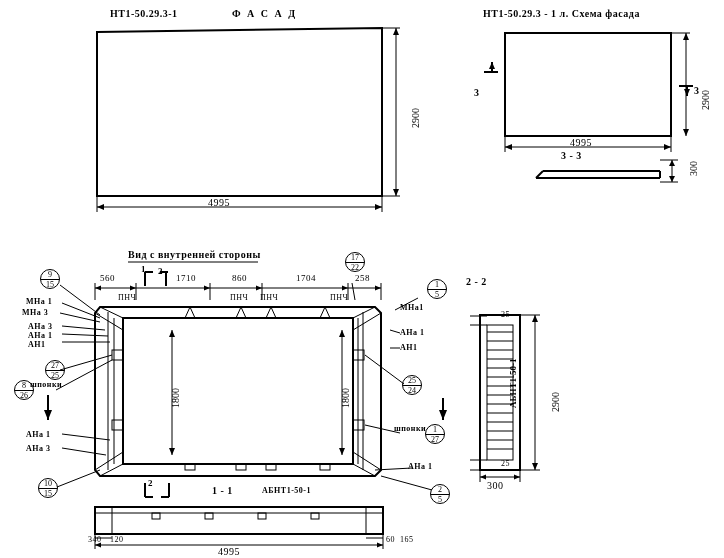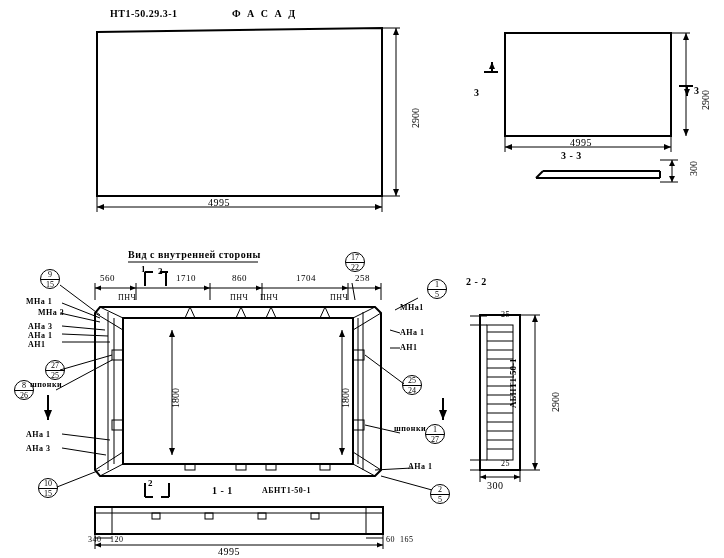--- a/index.html
+++ b/index.html
@@ -206,20 +206,21 @@
     <line x1="95" y1="534" x2="95" y2="549" stroke="#000" stroke-width="1"></line>
     <line x1="383" y1="534" x2="383" y2="549" stroke="#000" stroke-width="1"></line>
 
     <line x1="95" y1="538" x2="112" y2="538" stroke="#000" stroke-width="1"></line>
     <line x1="366" y1="538" x2="383" y2="538" stroke="#000" stroke-width="1"></line>
   </svg>
 
   <div class="lbl" style="left:208px;top:197px;">4995</div>
   <div class="vert" style="left:410px;top:128px;">2900</div>
 
+  <div class="lbl b" style="left:483px;top:8px;">НТ1-50.29.3 - 1 л. Схема фасада</div>
   <div class="lbl" style="left:570px;top:137px;">4995</div>
   <div class="vert" style="left:700px;top:110px;">2900</div>
   <div class="lbl b" style="left:474px;top:87px;">3</div>
   <div class="lbl b" style="left:694px;top:85px;">3</div>
 
   <div class="lbl b" style="left:561px;top:150px;">3 - 3</div>
   <div class="vert" style="left:688px;top:176px;">300</div>
 
   <div class="lbl b" style="left:128px;top:249px;">Вид с внутренней стороны</div>
 
@@ -235,21 +236,21 @@
   <div class="lbl tiny" style="left:330px;top:293px;">ПНЧ</div>
 
   <div class="lbl num b" style="left:141px;top:264px;">1</div>
   <div class="lbl num b" style="left:158px;top:266px;">2</div>
   <div class="lbl num b" style="left:148px;top:478px;">2</div>
 
   <div class="vert" style="left:170px;top:408px;">1800</div>
   <div class="vert" style="left:340px;top:408px;">1800</div>
 
   <div class="lbl b tiny" style="left:26px;top:297px;">МНа 1</div>
-  <div class="lbl b tiny" style="left:38px;top:308px;">МНа 3</div>
+  <div class="lbl b tiny" style="left:22px;top:308px;">МНа 3</div>
   <div class="lbl b tiny" style="left:28px;top:322px;">АНа 3</div>
   <div class="lbl b tiny" style="left:28px;top:331px;">АНа 1</div>
   <div class="lbl b tiny" style="left:28px;top:340px;">АН1</div>
   <div class="lbl b tiny" style="left:30px;top:380px;">шпонки</div>
   <div class="lbl b tiny" style="left:26px;top:430px;">АНа 1</div>
   <div class="lbl b tiny" style="left:26px;top:444px;">АНа 3</div>
 
   <div class="lbl b tiny" style="left:400px;top:303px;">МНа1</div>
   <div class="lbl b tiny" style="left:400px;top:328px;">АНа 1</div>
   <div class="lbl b tiny" style="left:400px;top:343px;">АН1</div>

